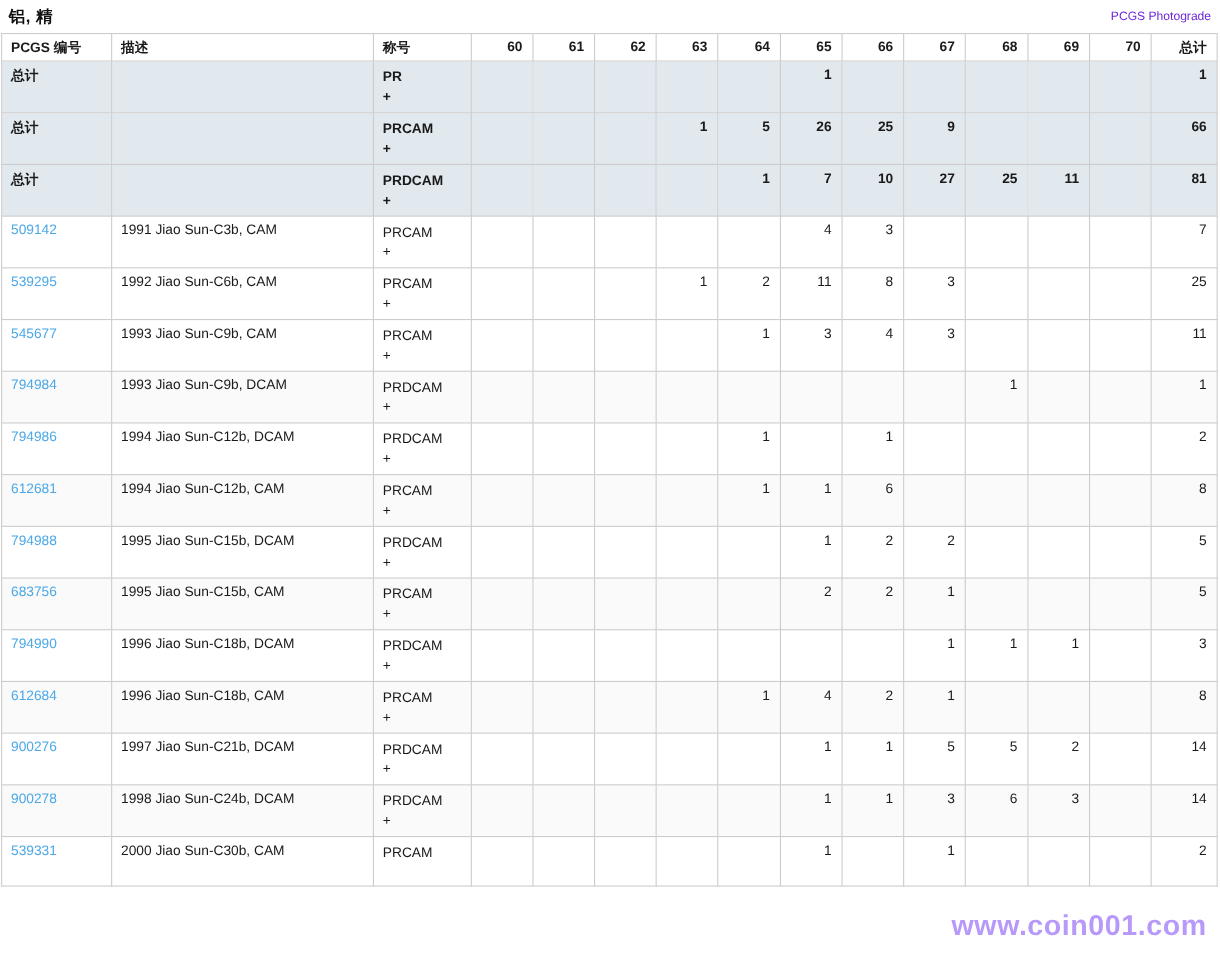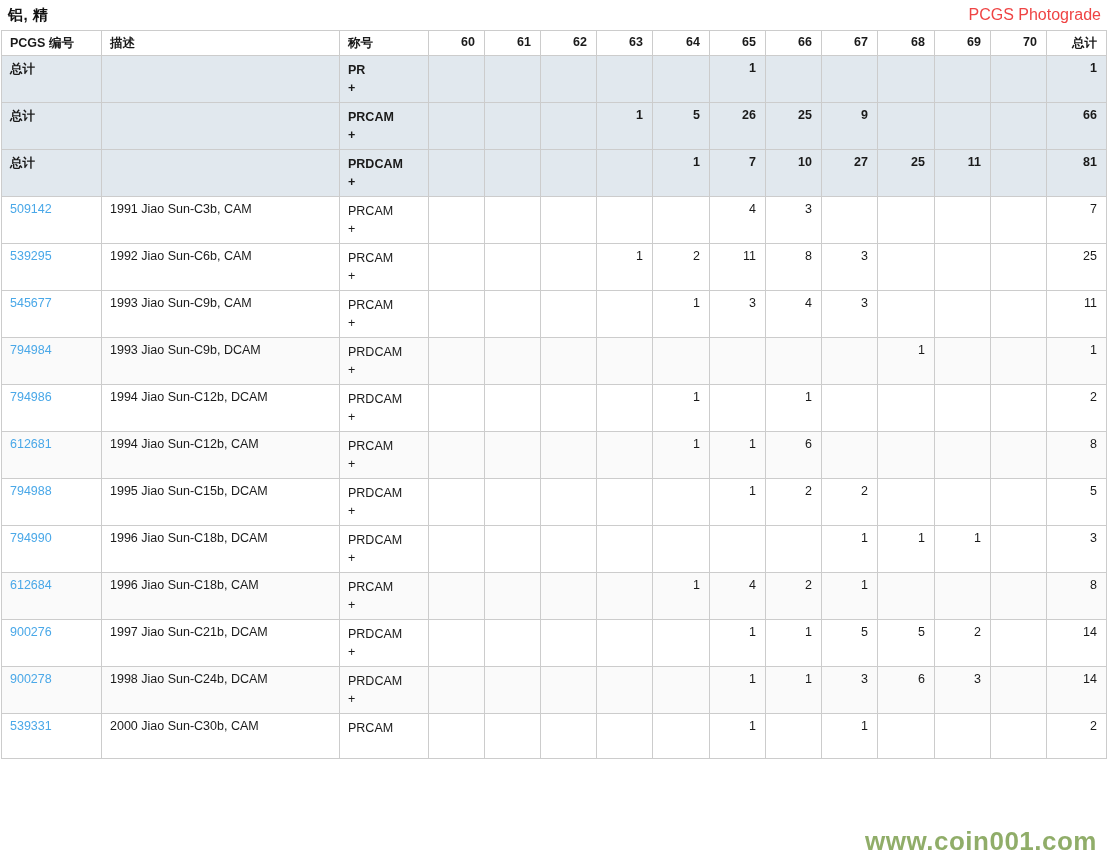--- a/index.html
+++ b/index.html
@@ -1,31 +1,31 @@
 <!DOCTYPE html>
 <html><head>
 <meta charset="utf-8">
 <style>
   html,body{margin:0;padding:0;background:#fff;font-family:"Liberation Sans",sans-serif;}
   .page{position:relative;width:1109px;height:868px;overflow:hidden;background:#fff;}
   .topbar{display:flex;justify-content:space-between;align-items:center;height:30px;padding:0 8px;box-sizing:border-box;}
   .title{font-size:15px;font-weight:bold;color:#111;letter-spacing:.5px;}
-  .pg-link{font-size:16px;color:#ef4444;text-decoration:none;cursor:pointer;}
+  .pg-link{font-size:11px;color:#6d28d9;text-decoration:none;cursor:pointer;}
   table{border-collapse:collapse;table-layout:fixed;width:1103px;margin-left:1px;font-size:12.5px;color:#1a1a1a;}
   th,td{border:1px solid #ccc;vertical-align:top;box-sizing:border-box;overflow:hidden;white-space:nowrap;}
   thead th{height:25px;font-weight:bold;text-align:left;padding:4px 8px 2px;background:#fff;}
   thead th.num{text-align:right;padding:4px 9px 2px 0;}
   tbody td{height:45px;padding:5px 8px;background:#fff;}
   tbody td.num{text-align:right;padding:5px 9px 5px 2px;}
   tr.total-row td{background:#e1e8ee;font-weight:bold;height:47px;}
   tr.alt td{background:#fafafa;}
   a.pcgs-num{color:#4aa8e8;text-decoration:none;cursor:pointer;}
   .desig div{line-height:18px;}
   .watermark{position:absolute;right:12px;bottom:11px;font-size:26px;font-weight:bold;
-             color:#4d7c0f;opacity:.62;letter-spacing:.5px;pointer-events:none;}
+             color:#8b5cf6;opacity:.62;letter-spacing:.5px;pointer-events:none;}
 </style>
 </head>
 <body>
 
 <div class="page">
   <div class="topbar">
     <div class="title">铝, 精</div>
     <a class="pg-link">PCGS Photograde</a>
   </div>
 
@@ -260,20 +260,40 @@
           <td class="num"></td>
           <td class="num"></td>
           <td class="num">1</td>
           <td class="num">2</td>
           <td class="num">2</td>
           <td class="num"></td>
           <td class="num"></td>
           <td class="num"></td>
           <td class="num">5</td>
         </tr>
+        <tr class="alt">
+          <td><a class="pcgs-num">683756</a></td>
+          <td>1995 Jiao Sun-C15b, CAM</td>
+          <td class="desig">
+            <div>PRCAM</div>
+            <div class="plus">+</div>
+          </td>
+          <td class="num"></td>
+          <td class="num"></td>
+          <td class="num"></td>
+          <td class="num"></td>
+          <td class="num"></td>
+          <td class="num">2</td>
+          <td class="num">2</td>
+          <td class="num">1</td>
+          <td class="num"></td>
+          <td class="num"></td>
+          <td class="num"></td>
+          <td class="num">5</td>
+        </tr>
         <tr>
           <td><a class="pcgs-num">794990</a></td>
           <td>1996 Jiao Sun-C18b, DCAM</td>
           <td class="desig">
             <div>PRDCAM</div>
             <div class="plus">+</div>
           </td>
           <td class="num"></td>
           <td class="num"></td>
           <td class="num"></td>

